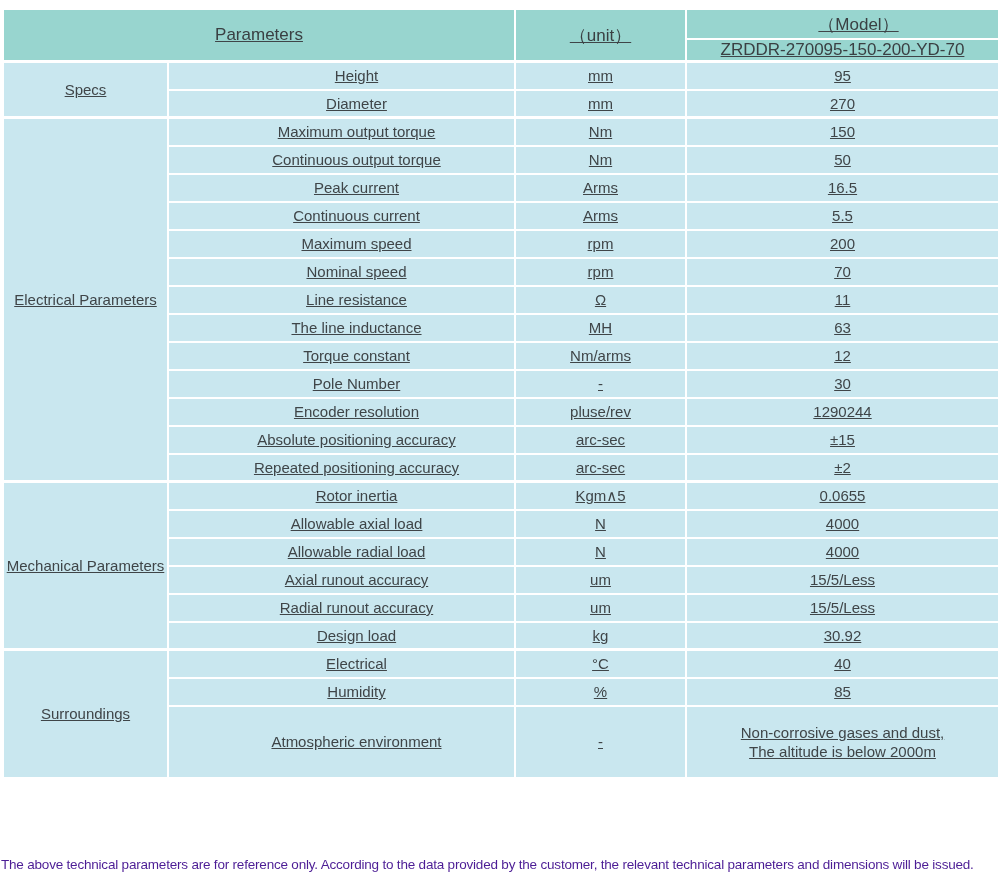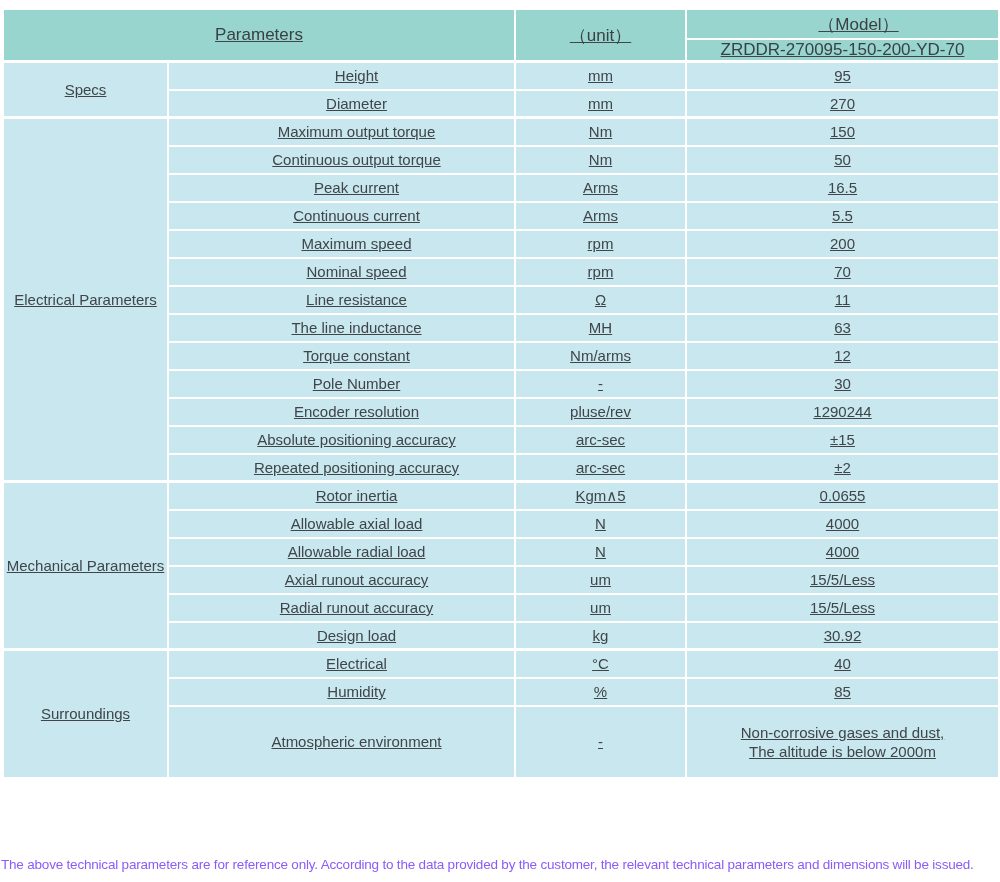--- a/index.html
+++ b/index.html
@@ -30,21 +30,21 @@
   
   td{background:var(--lblue);height:28px;color:var(--txt);}
   td.cat{line-height:19px;font-size:15px;margin-left:20px;}
   td.param{text-align:left;padding-left:30px;}
   tr.sec-start td{border-top:3px solid #ffffff;}
   td.tall{height:72px;}
   td.pre{white-space:pre-line;line-height:19px;font-size:14px;}
   .footer-note{
     position:absolute;left:1px;top:857px;width:797px;
     font-size:13.5px;letter-spacing:-0.2px;white-space:nowrap;
-    color:#8b5cf6;
+    color:#4c1d95;
   }
 </style>
 </head>
 <body>
 
 <div class="page">
 
   <table class="spec">
     <colgroup>
       <col style="width:165px">

